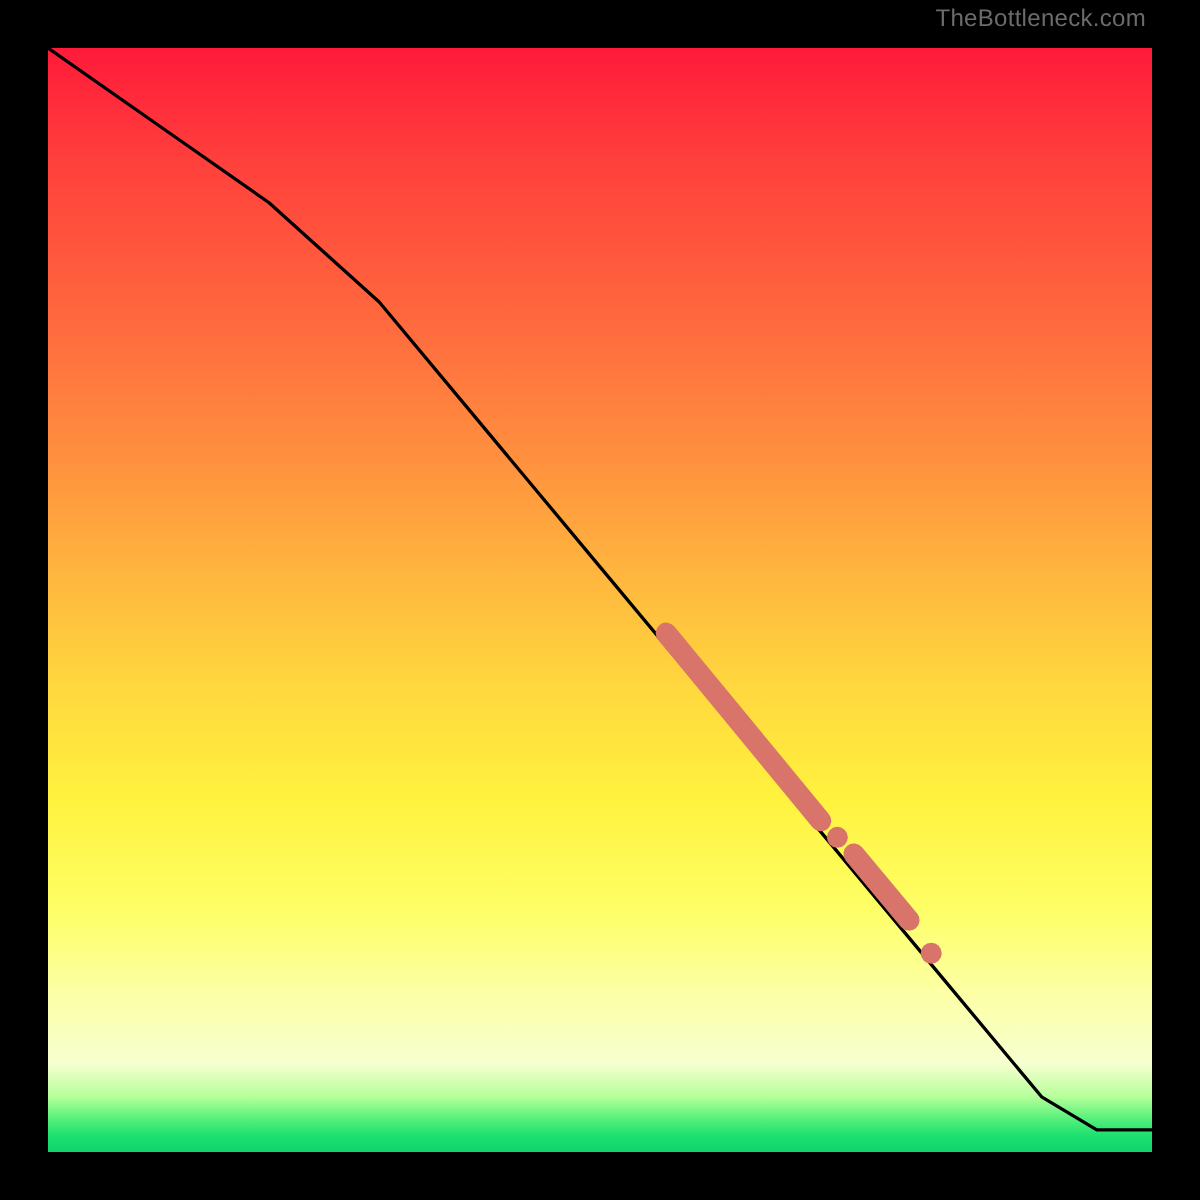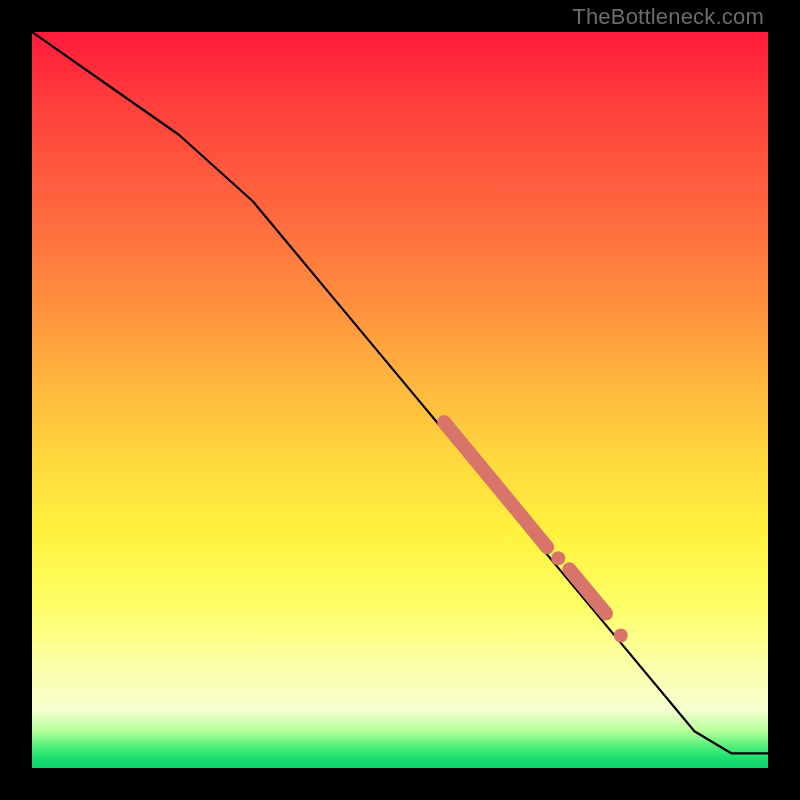--- a/index.html
+++ b/index.html
@@ -46,21 +46,21 @@
       #55f07a 97%,
       #1ee071 98.5%,
       #0fd46a 100%
     );
   }
   .watermark {
     position: absolute;
     top: 4px;
     right: 36px;
     color: #6b6b6b;
-    font-size: 22px;
+    font-size: 16px;
     letter-spacing: 0.2px;
     font-weight: 400;
     pointer-events: none;
     user-select: none;
   }
   svg.overlay {
     position: absolute;
     left: 0;
     top: 0;
     width: 100%;

